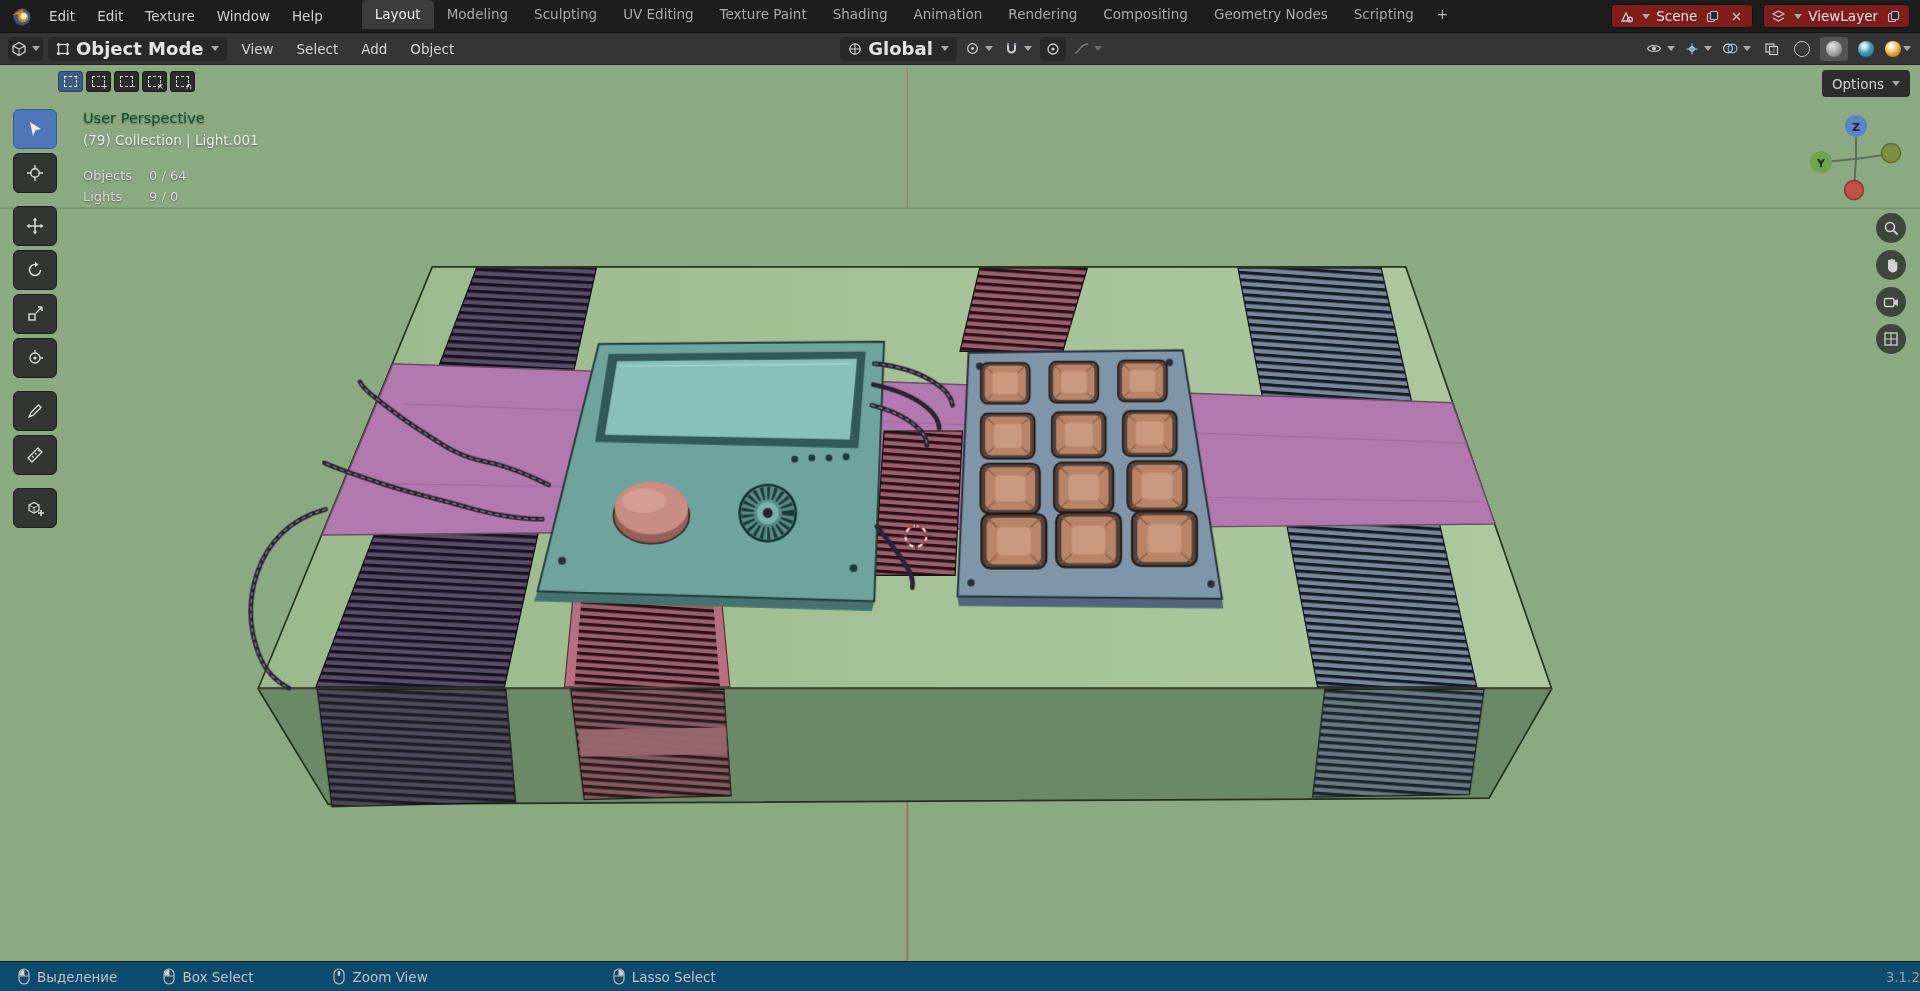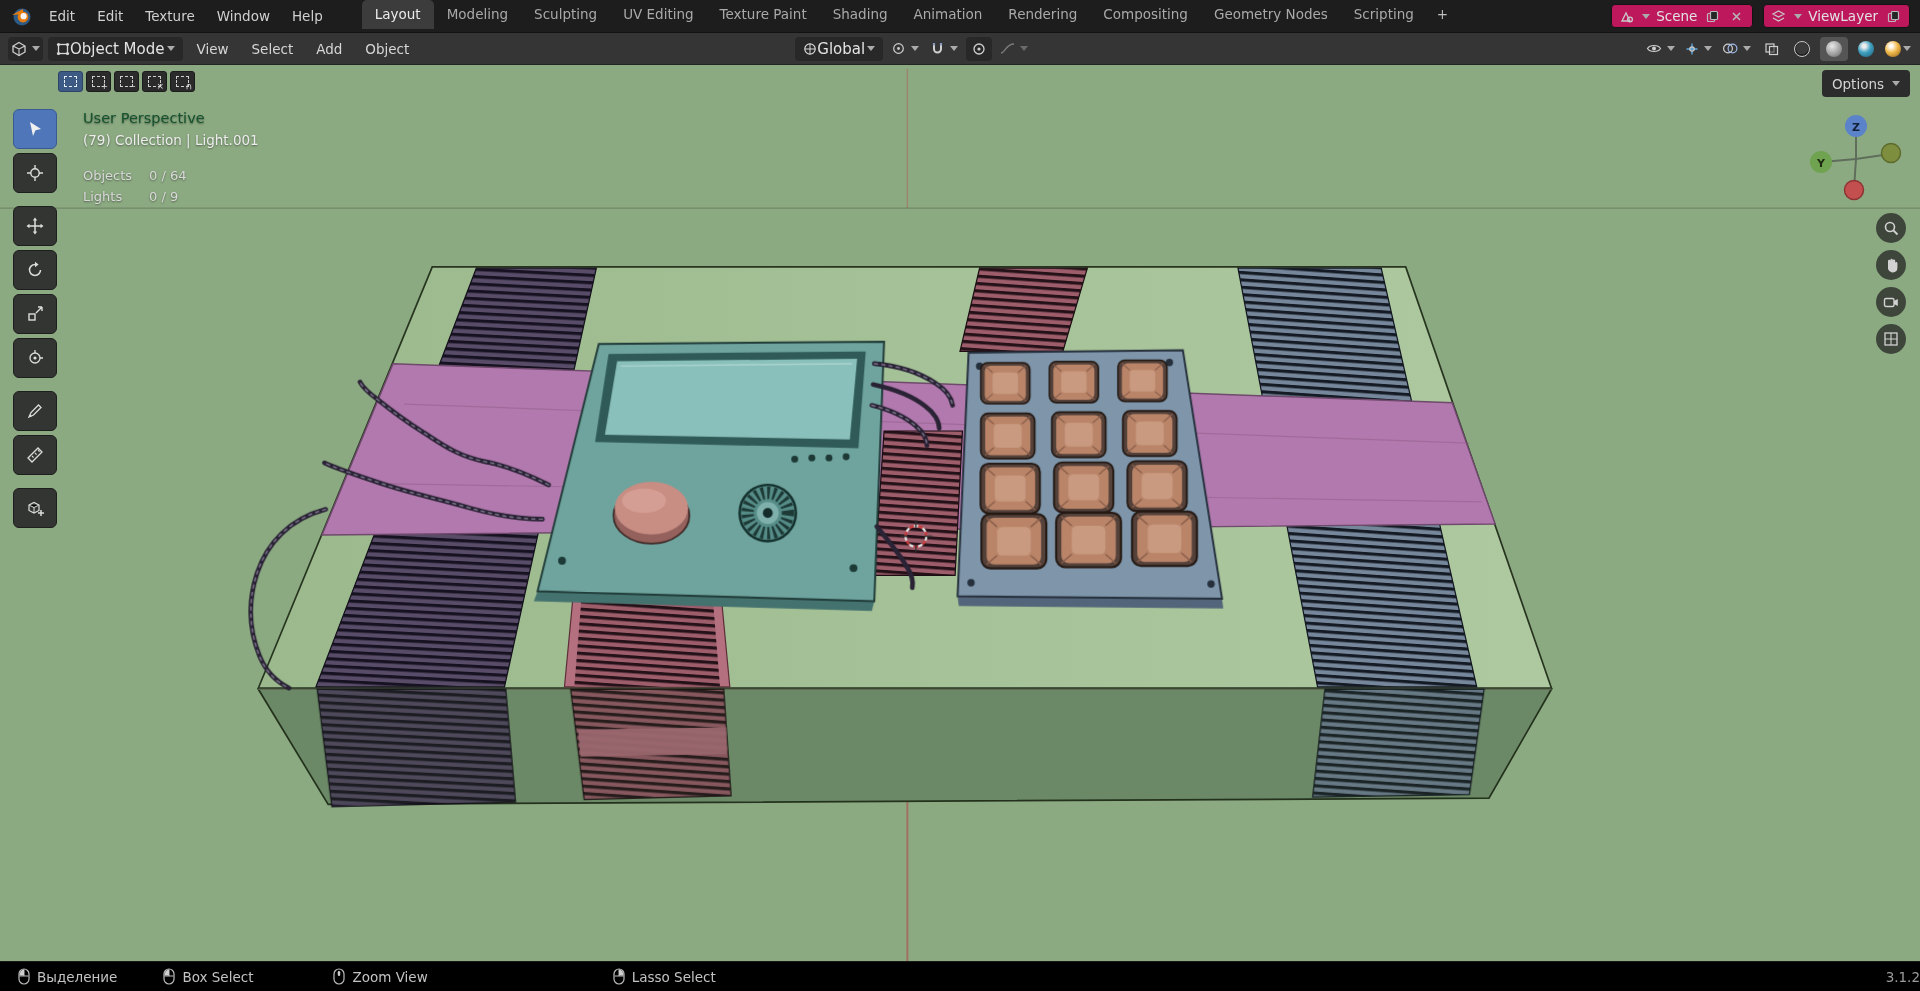--- a/index.html
+++ b/index.html
@@ -10,32 +10,32 @@
   
   .topbar{position:absolute;top:0;left:0;right:0;height:33px;background:#1d1d1d;
     border-bottom:1px solid #121212;display:flex;align-items:center;z-index:10;}
   .app-logo{width:22px;height:22px;margin:0 6px 0 10px;}
   .menu-item{padding:0 11px;font-size:13.5px;color:#d0d0d0;line-height:33px;cursor:default;}
   .tabs{display:flex;align-items:flex-end;height:26px;margin-left:28px;}
   .tab{padding:6px 13px 7px;font-size:13.5px;color:#a9a9a9;border-radius:5px 5px 0 0;white-space:nowrap;}
   .tab.active{background:#3c3c3c;color:#eaeaea;}
   .tab.add{color:#bdbdbd;padding:6px 10px 7px;}
   .topbar-right{margin-left:auto;display:flex;gap:10px;align-items:center;padding-right:10px;}
-  .id-widget{display:flex;align-items:center;gap:6px;height:24px;background:#be185d;
+  .id-widget{display:flex;align-items:center;gap:6px;height:24px;background:#7f1d1d;
     border:1px solid #131313;border-radius:4px;padding:0 7px;font-size:13.5px;color:#e2e2e2;}
   .mini-btn{display:flex;align-items:center;justify-content:center;width:18px;height:18px;border-radius:3px;}
 
   .caret{display:inline-block;width:0;height:0;border-left:4px solid transparent;
     border-right:4px solid transparent;border-top:5px solid #ababab;margin-left:2px;}
 
   
   .vp-header{position:absolute;top:33px;left:0;right:0;height:32px;background:#353535;
     border-bottom:1px solid #252525;display:flex;align-items:center;padding:0 8px;gap:5px;z-index:10;}
-  .pill{display:flex;align-items:center;height:24px;background:#282828;
-    border-radius:4px;padding:0 8px;font-size:15px;color:#e3e3e3;}
+  .pill{display:flex;align-items:center;gap:6px;height:24px;background:#282828;
+    border-radius:4px;padding:0 8px;font-size:18px;color:#e3e3e3;font-weight:bold;}
   .hmenu{font-size:13.5px;color:#d6d6d6;padding:0 9px;}
   .icon-btn{display:flex;align-items:center;justify-content:center;height:24px;min-width:26px;
     border-radius:4px;background:transparent;gap:3px;padding:0 3px;}
   .icon-btn.dark{background:#282828;}
   .icon-btn.dim{opacity:.45;}
   .center-cluster{display:flex;align-items:center;gap:5px;margin-left:372px;}
   .right-cluster{display:flex;align-items:center;gap:4px;margin-left:auto;}
   .shade-btn{width:28px;height:24px;display:flex;align-items:center;justify-content:center;border-radius:4px;}
   .shade-btn.active{background:#555555;}
   .sphere{width:16px;height:16px;border-radius:50%;}
@@ -76,21 +76,21 @@
   .stats .lab{width:66px;}
   .stats .val{}
 
   
   .gizmo{position:absolute;top:46px;right:16px;width:96px;height:96px;z-index:6;}
   .nav-stack{position:absolute;top:148px;right:14px;display:flex;flex-direction:column;gap:7px;z-index:6;}
   .nav-btn{width:30px;height:30px;border-radius:50%;background:rgba(32,32,32,.72);
     display:flex;align-items:center;justify-content:center;}
 
   
-  .statusbar{position:absolute;bottom:0;left:0;right:0;height:30px;background:#000000;
+  .statusbar{position:absolute;bottom:0;left:0;right:0;height:30px;background:#0c4a6e;
     border-top:1px solid #191919;display:flex;align-items:center;font-size:13.5px;color:#c3c3c3;z-index:10;}
   .hint{display:flex;align-items:center;gap:7px;}
   .hint.h0{margin-left:18px;}
   .hint.h1{margin-left:46px;}
   .hint.h2{margin-left:80px;}
   .hint.h3{margin-left:185px;}
   .version{margin-left:auto;color:#9b9b9b;}
 </style>
 </head>
 <body>
@@ -502,21 +502,21 @@
   <div class="vp-overlay">
     <div class="line1">User Perspective</div>
     <div class="line2">(79) Collection | Light.001</div>
     <div class="stats">
       <div class="row">
         <span class="lab">Objects</span>
         <span class="val">0 / 64</span>
       </div>
       <div class="row">
         <span class="lab">Lights</span>
-        <span class="val">0 / 9</span>
+        <span class="val">9 / 0</span>
       </div>
     </div>
   </div>
 
   <svg class="gizmo" viewBox="0 0 96 96">
     <g stroke="#3c3c3c" stroke-width="2" opacity="0.55">
       <line x1="48" y1="48" x2="48" y2="18"></line>
       <line x1="48" y1="48" x2="14" y2="51"></line>
       <line x1="48" y1="48" x2="82" y2="43"></line>
       <line x1="48" y1="48" x2="46" y2="78"></line>

